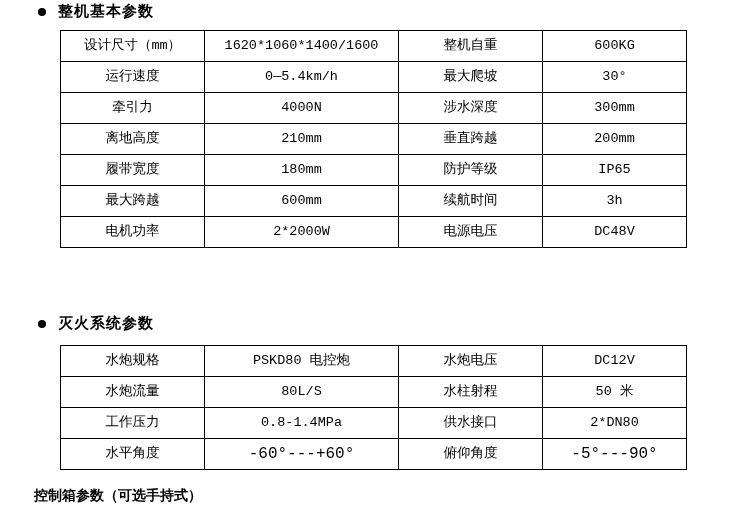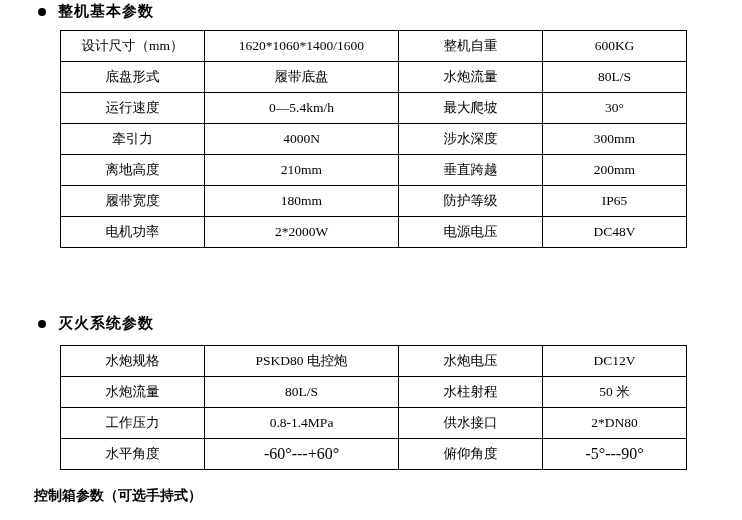--- a/index.html
+++ b/index.html
@@ -13,20 +13,21 @@
     font-family: "Liberation Serif", "DejaVu Serif", serif;
     color: #000000;
     overflow: hidden;
   }
   .page {
     position: relative;
     width: 742px;
     height: 496px;
     box-sizing: border-box;
     padding: 0;
+    font-family: Liberation Mono, monospace;
   }
   .section-heading {
     display: flex;
     align-items: center;
     font-weight: bold;
     font-size: 15px;
     letter-spacing: 1px;
   }
   .bullet {
     display: inline-block;
@@ -100,26 +101,20 @@
   <div class="table-wrap-1">
     <table class="spec-table">
       <tbody>
         <tr>
           <td class="col-label-a">设计尺寸（mm）</td>
           <td class="col-value-a">1620*1060*1400/1600</td>
           <td class="col-label-b">整机自重</td>
           <td class="col-value-b">600KG</td>
         </tr>
         <tr>
-          <td class="col-label-a">底盘形式</td>
-          <td class="col-value-a">履带底盘</td>
-          <td class="col-label-b">水炮流量</td>
-          <td class="col-value-b">80L/S</td>
-        </tr>
-        <tr>
           <td class="col-label-a">运行速度</td>
           <td class="col-value-a">0—5.4km/h</td>
           <td class="col-label-b">最大爬坡</td>
           <td class="col-value-b">30°</td>
         </tr>
         <tr>
           <td class="col-label-a">牵引力</td>
           <td class="col-value-a">4000N</td>
           <td class="col-label-b">涉水深度</td>
           <td class="col-value-b">300mm</td>
@@ -128,20 +123,26 @@
           <td class="col-label-a">离地高度</td>
           <td class="col-value-a">210mm</td>
           <td class="col-label-b">垂直跨越</td>
           <td class="col-value-b">200mm</td>
         </tr>
         <tr>
           <td class="col-label-a">履带宽度</td>
           <td class="col-value-a">180mm</td>
           <td class="col-label-b">防护等级</td>
           <td class="col-value-b">IP65</td>
+        </tr>
+        <tr>
+          <td class="col-label-a">最大跨越</td>
+          <td class="col-value-a">600mm</td>
+          <td class="col-label-b">续航时间</td>
+          <td class="col-value-b">3h</td>
         </tr>
         <tr>
           <td class="col-label-a">电机功率</td>
           <td class="col-value-a">2*2000W</td>
           <td class="col-label-b">电源电压</td>
           <td class="col-value-b">DC48V</td>
         </tr>
       </tbody>
     </table>
   </div>

